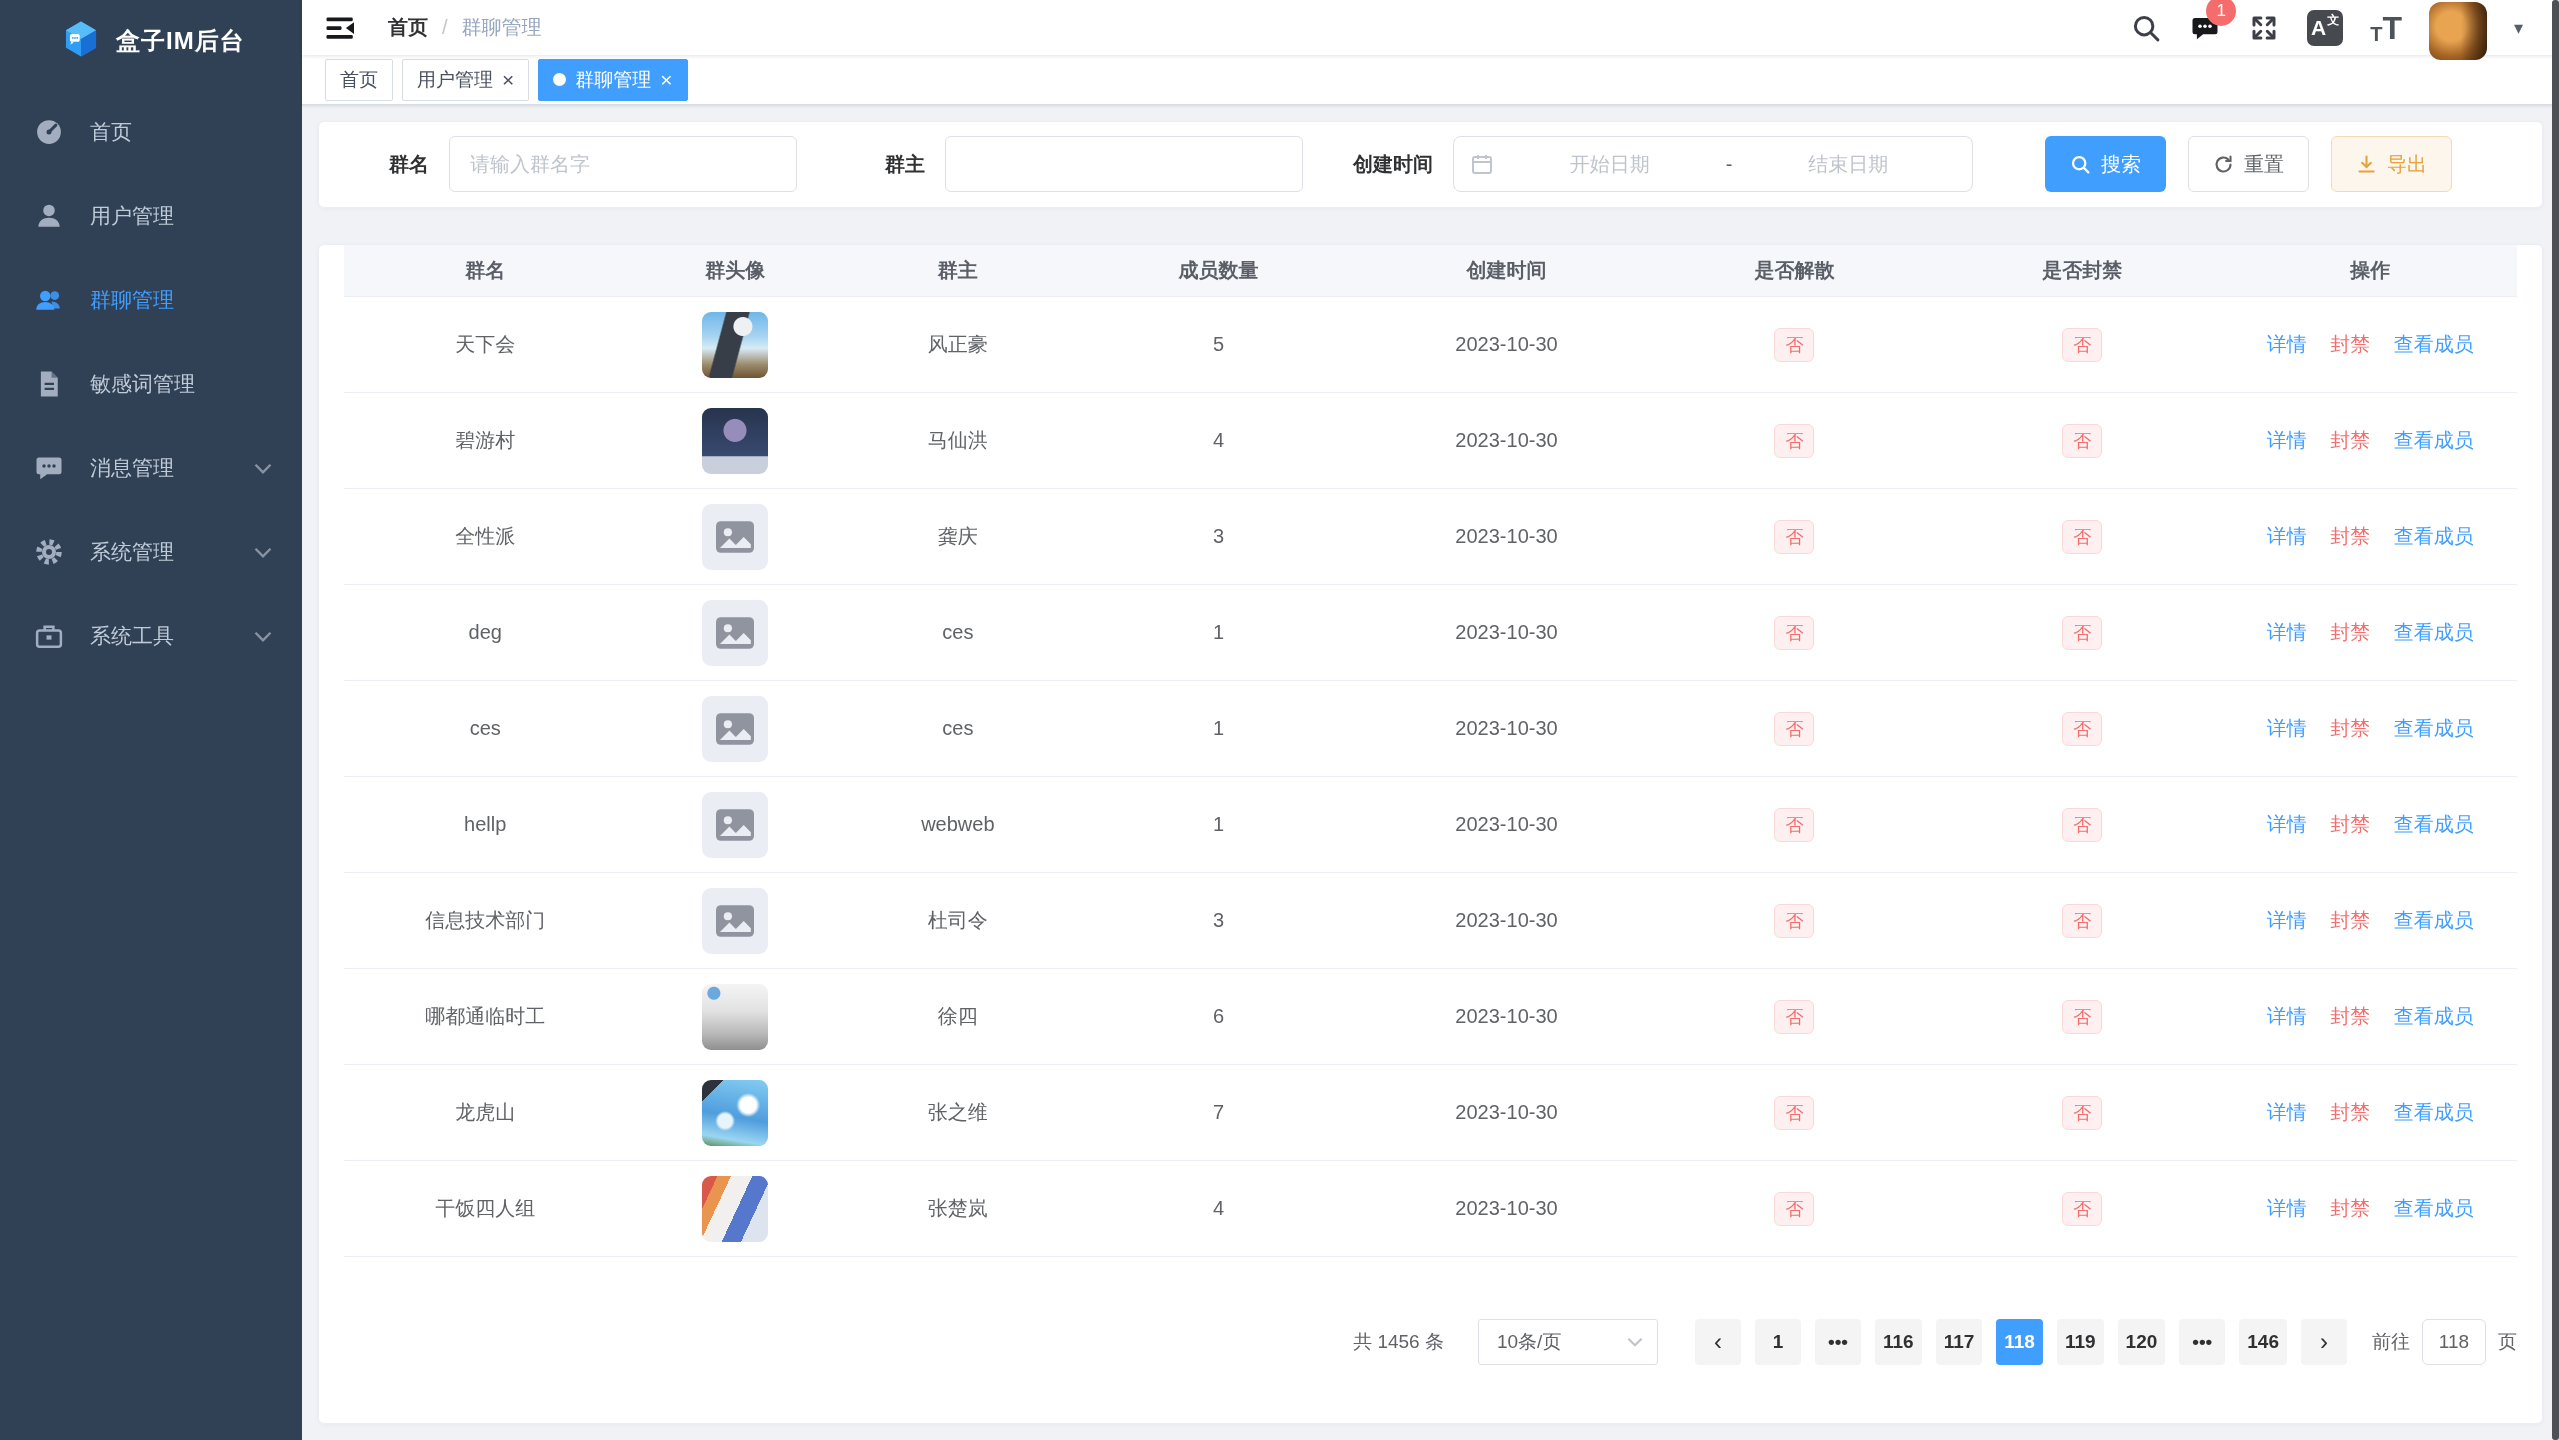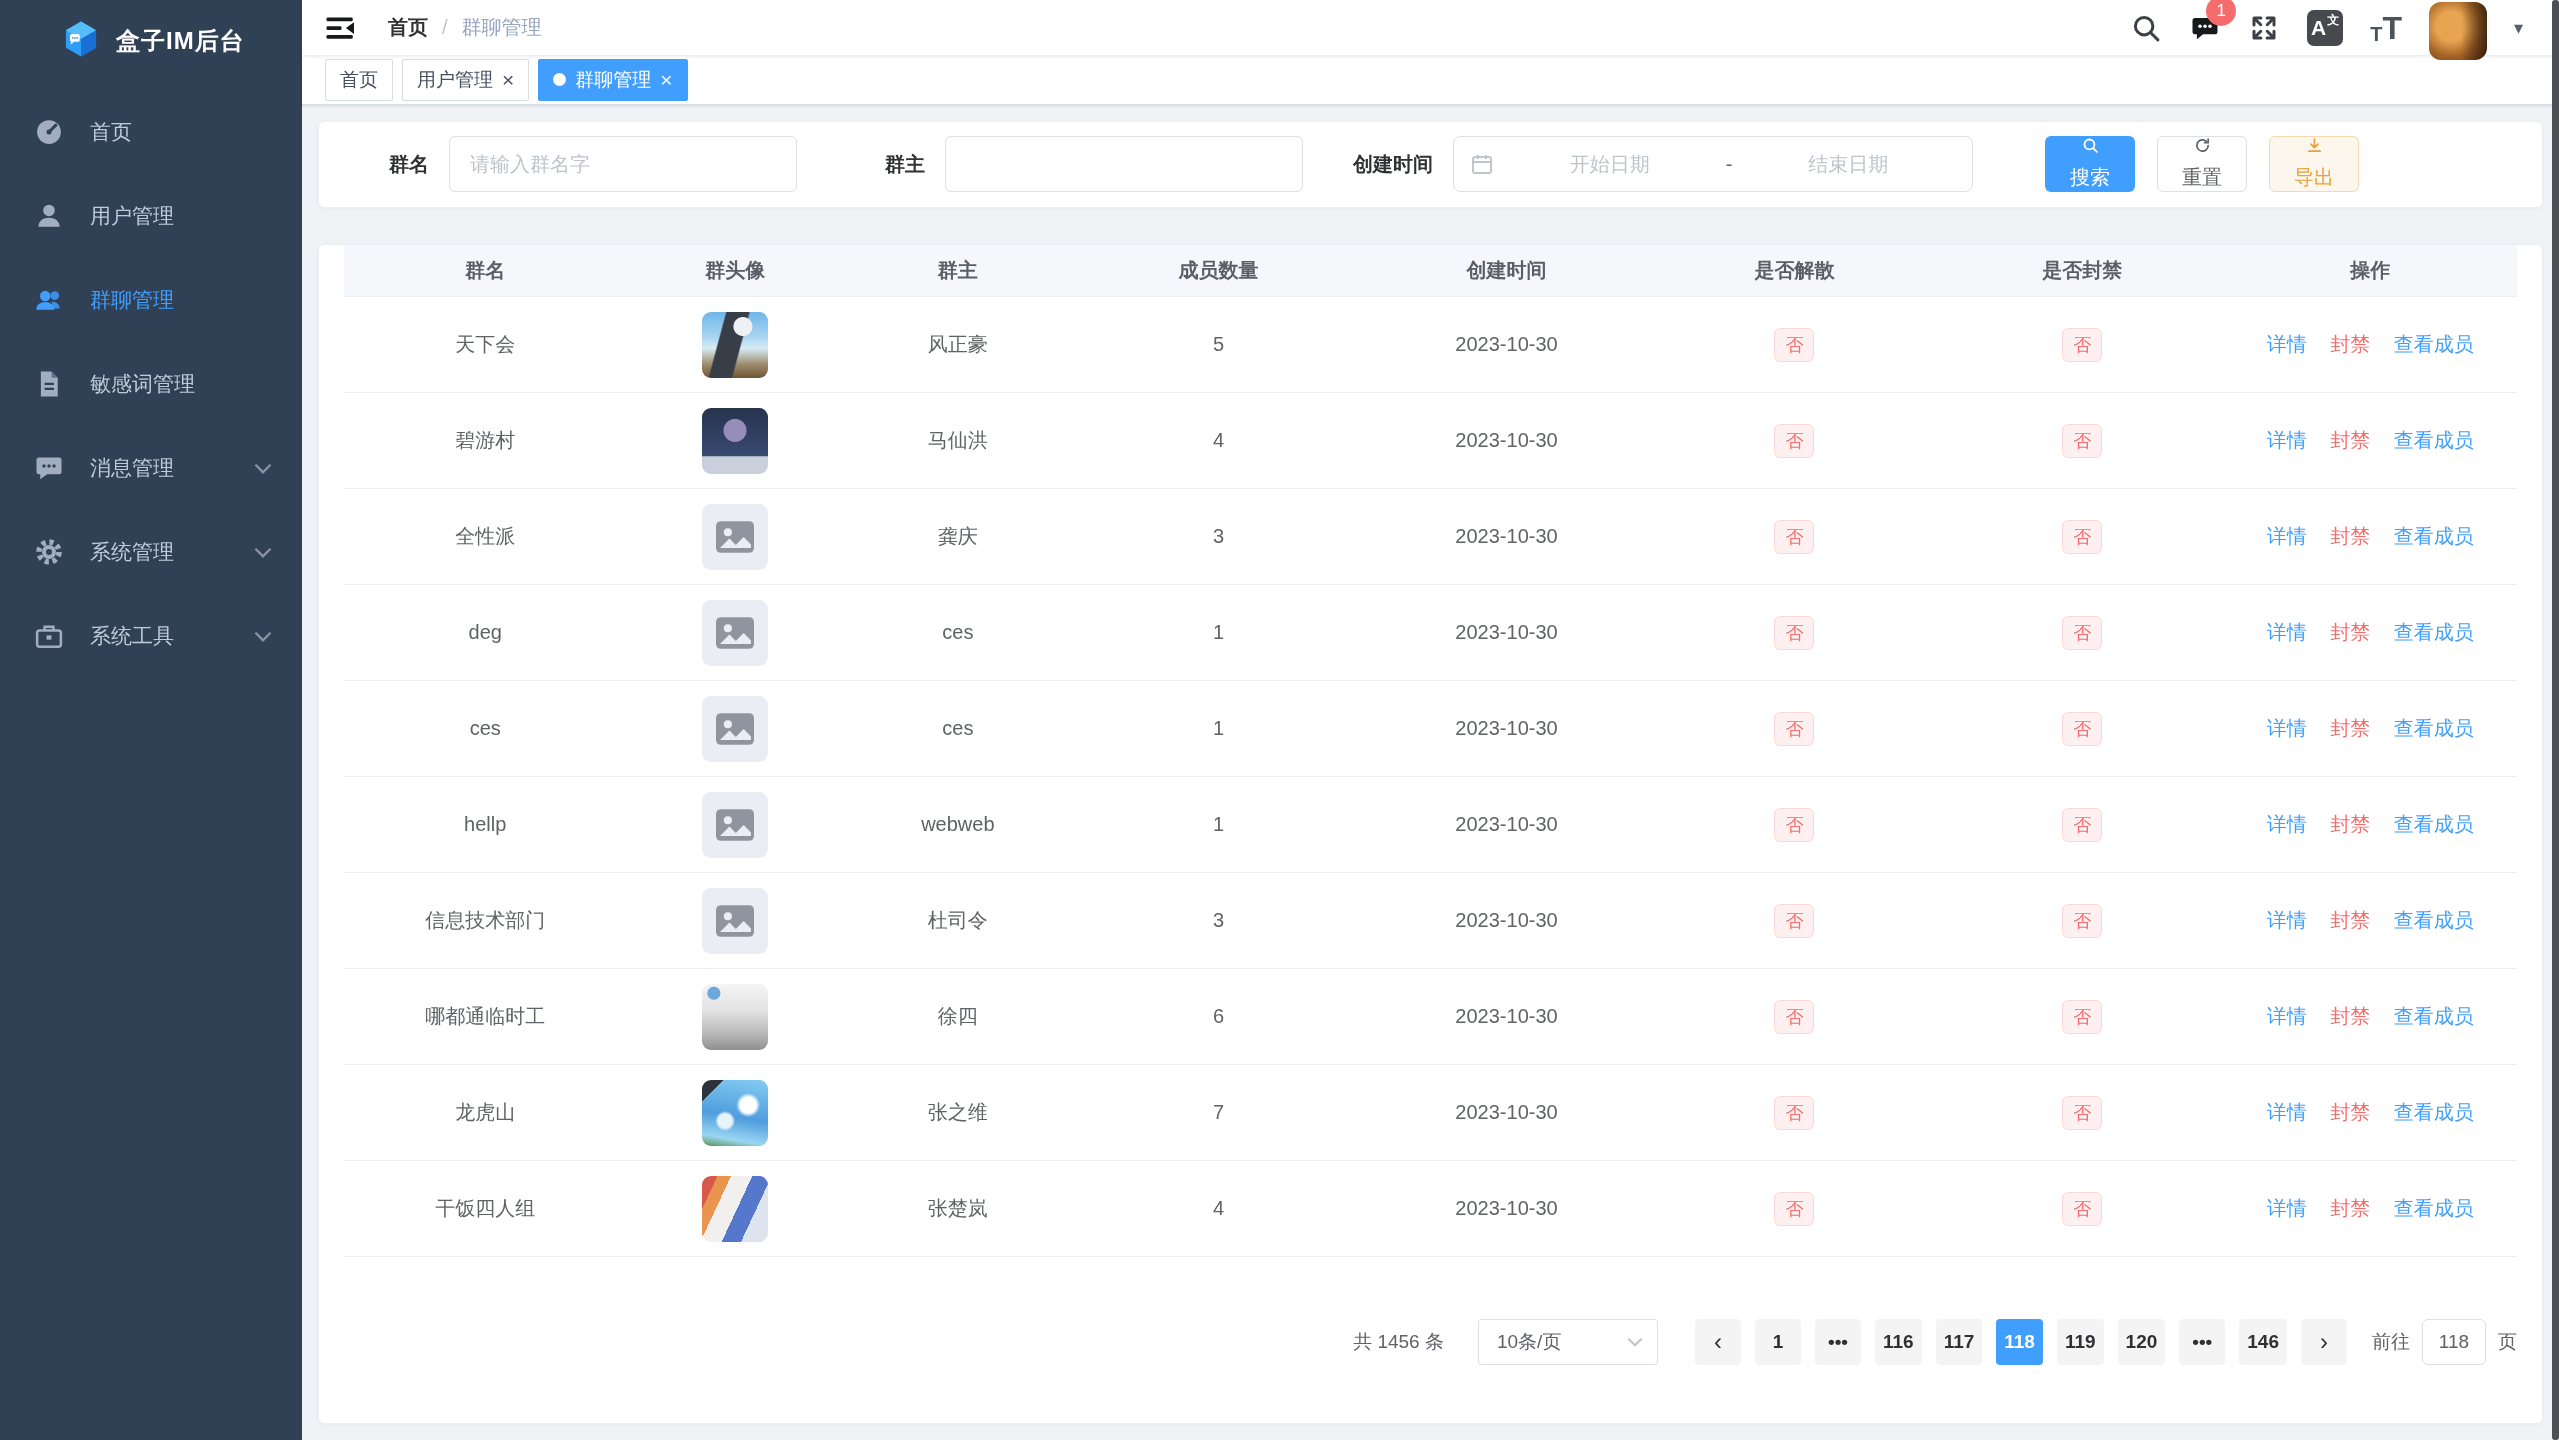--- a/index.html
+++ b/index.html
@@ -58,21 +58,21 @@
   .search-card { height:122px; display:flex; align-items:center; padding:0 26px 0 70px; margin-bottom:36px; }
   .f-label { font-size:20px; font-weight:bold; color:#303133; margin-right:20px; white-space:nowrap; }
   .f-input { height:56px; border:1px solid #dcdfe6; border-radius:6px; font-size:20px; color:#606266; padding:0 20px; outline:none; background:#fff; }
   .f-input::placeholder { color:#bfc4cc; }
   .in-name { width:348px; margin-right:88px; }
   .in-owner { width:358px; margin-right:50px; }
   .date-range { width:520px; height:56px; border:1px solid #dcdfe6; border-radius:8px; display:flex; align-items:center; padding:0 16px; gap:8px; margin-right:72px; background:#fff; cursor:pointer; }
   .date-range svg { width:24px; height:24px; color:#c0c4cc; flex:0 0 24px; }
   .dr-ph { flex:1; text-align:center; color:#bfc4cc; font-size:20px; }
   .dr-sep { color:#606266; font-size:20px; }
-  .btn { height:56px; border-radius:6px; font-size:20px; display:inline-flex; align-items:center; justify-content:center; gap:10px; padding:0 24px; cursor:pointer; border:1px solid transparent; white-space:nowrap;flex-direction:column; }
+  .btn { height:56px; border-radius:6px; font-size:20px; display:inline-flex; align-items:center; justify-content:center; gap:10px; padding:0 24px; cursor:pointer; border:1px solid transparent; white-space:nowrap; }
   .btn svg { width:21px; height:21px; }
   .btn-primary { background:#409eff; color:#fff; margin-right:22px; }
   .btn-plain { background:#fff; border-color:#dcdfe6; color:#606266; margin-right:22px; }
   .btn-warn { background:#fdf6ec; border-color:#f5dab1; color:#e6a23c; }
 
   
   .table-card { flex:1; padding:0 25px; display:flex; flex-direction:column; }
   table { width:100%; border-collapse:collapse; table-layout:fixed; }
   th { height:52px; background:#f5f7fa; color:#5a5e66; font-size:20px; font-weight:bold; text-align:center; border-bottom:1px solid #ebeef5; }
   td { height:96px; text-align:center; font-size:20px; color:#606266; border-bottom:1px solid #ebeef5; }

